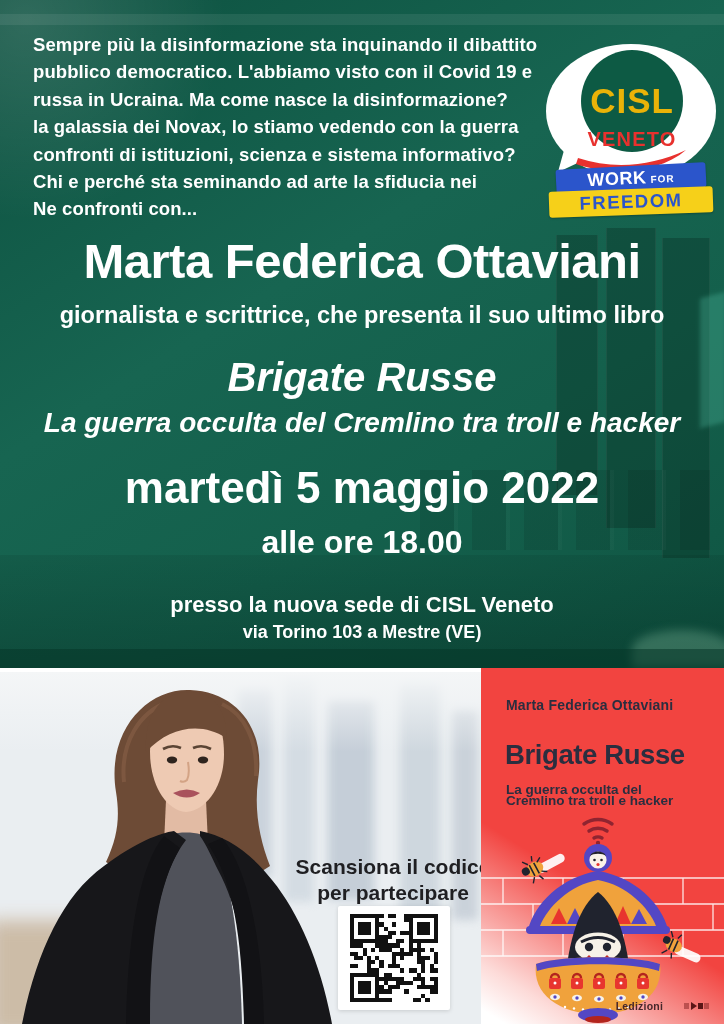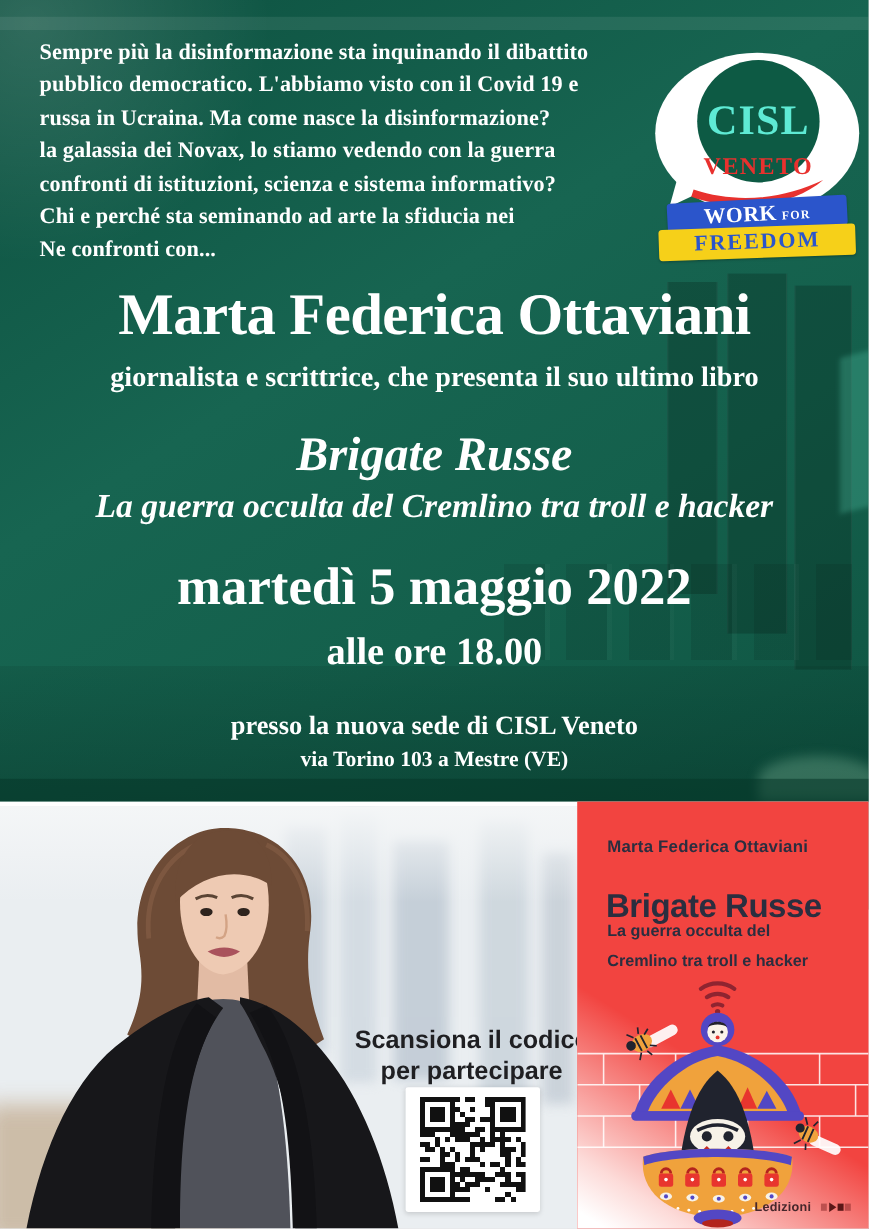--- a/index.html
+++ b/index.html
@@ -6,21 +6,21 @@
   .poster{
     position:relative;width:724px;height:1024px;margin:0 auto;
     background:#fff;overflow:hidden;
     font-family:"Liberation Sans","DejaVu Sans",sans-serif;
     -webkit-font-smoothing:antialiased;
   }
   
   .green{
     position:absolute;left:0;top:0;width:724px;height:758px;
     background:linear-gradient(148deg,#0d5140 0%,#176551 38%,#14604c 62%,#0e5240 100%);
-    overflow:hidden;color:#fff;font-family:Liberation Serif, serif;
+    overflow:hidden;color:#fff;
   }
   .ovl{position:absolute;pointer-events:none;}
   .ovl-smoke{left:-70px;top:-70px;width:320px;height:300px;
     background:radial-gradient(circle at 30% 30%,rgba(255,255,255,.14),rgba(255,255,255,0) 65%);}
   .ovl-band{left:0;top:14px;width:724px;height:11px;background:rgba(255,255,255,.08);}
   .ovl-rack{background:rgba(2,28,20,.26);border-left:1px solid rgba(255,255,255,.05);border-right:1px solid rgba(255,255,255,.05);}
   .ovl-r1{left:556px;top:235px;width:40px;height:260px;}
   .ovl-r2{left:606px;top:228px;width:48px;height:300px;}
   .ovl-r3{left:662px;top:238px;width:46px;height:320px;}
   .ovl-teal{left:700px;top:295px;width:26px;height:130px;background:rgba(90,205,175,.28);transform:skewY(-14deg);filter:blur(2px);}
@@ -43,21 +43,21 @@
   .event-time{top:524px;font-size:32px;font-weight:bold;}
   .venue1{top:592px;font-size:22px;font-weight:bold;text-align:center;}
   .venue2{top:622px;font-size:18px;font-weight:bold;}
 
   
   .logo{position:absolute;left:544px;top:40px;width:176px;height:180px;}
   .logo-bubble{position:absolute;left:2px;top:4px;width:170px;height:134px;background:#fff;border-radius:50%;}
   .logo-tail{position:absolute;left:12px;top:104px;width:0;height:0;
     border-left:10px solid transparent;border-right:22px solid transparent;border-top:34px solid #fff;transform:rotate(32deg);}
   .logo-circle{position:absolute;left:37px;top:10px;width:102px;height:102px;border-radius:50%;
-    background:#0d5a44;color:#5eead4;text-align:center;line-height:102px;font-size:35px;font-weight:bold;letter-spacing:1px;}
+    background:#0d5a44;color:#eab308;text-align:center;line-height:102px;font-size:35px;font-weight:bold;letter-spacing:1px;}
   .logo-region{position:absolute;left:0;top:88px;width:176px;text-align:center;
     color:#e8312e;font-size:20px;font-weight:bold;letter-spacing:1.2px;}
   .logo-swoosh{position:absolute;left:30px;top:108px;width:116px;height:24px;}
   .band{position:absolute;text-align:center;border-radius:3px;box-shadow:0 1px 2px rgba(0,0,0,.25);}
   .band-work{left:12px;top:126px;width:150px;height:25px;background:#2b55cb;transform:rotate(-3deg);
     color:#fff;font-weight:bold;line-height:25px;}
   .band-work .w1{font-size:18px;letter-spacing:.5px;}
   .band-work .w2{font-size:10px;margin-left:4px;letter-spacing:1px;}
   .band-freedom{left:5px;top:149px;width:164px;height:26px;background:#f6d019;transform:rotate(-2deg);
     color:#2b55cb;font-size:18.5px;font-weight:bold;line-height:26px;letter-spacing:1.5px;}
@@ -82,23 +82,23 @@
     box-shadow:0 1px 4px rgba(0,0,0,.15);display:flex;align-items:center;justify-content:center;}
   .qr-box svg{width:88px;height:88px;}
 
   
   .cover{position:absolute;left:481px;top:0;width:243px;height:356px;background:#f24440;overflow:hidden;}
   .cover-fade{position:absolute;inset:0;
     background:linear-gradient(32deg,#ffffff 3%,rgba(255,252,250,.82) 12%,rgba(255,250,248,0) 40%);}
   .cover-author{position:absolute;left:25px;top:29px;font-size:14px;font-weight:bold;color:#2b2e3f;letter-spacing:.2px;}
   .cover-title{position:absolute;left:24px;top:71px;font-size:27.5px;font-weight:bold;color:#2b2e3f;letter-spacing:-.4px;}
   .cover-sub{position:absolute;left:25px;color:#2b2e3f;font-size:13.5px;font-weight:bold;}
-  .cover-sub1{top:100px;} .cover-sub2{top:125px;}
+  .cover-sub1{top:114px;} .cover-sub2{top:125px;}
   .illus{position:absolute;left:0;top:148px;width:243px;height:208px;}
-  .publisher{position:absolute;right:14px;bottom:12px;display:flex;align-items:center;gap:8px;}
+  .publisher{position:absolute;right:14px;bottom:12px;display:flex;align-items:center;gap:21px;}
   .publisher span{font-size:10.5px;font-weight:bold;color:#46272b;letter-spacing:.2px;}
 </style>
 </head>
 <body>
 
 <div class="poster">
 
   <div class="green">
     <div class="ovl ovl-smoke"></div>
     <div class="ovl ovl-band"></div>

